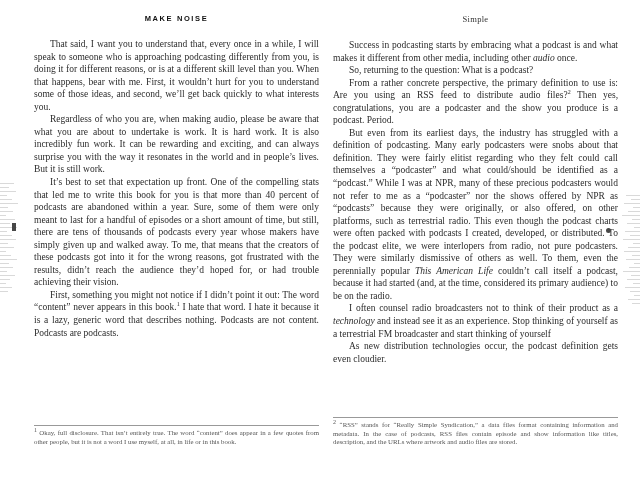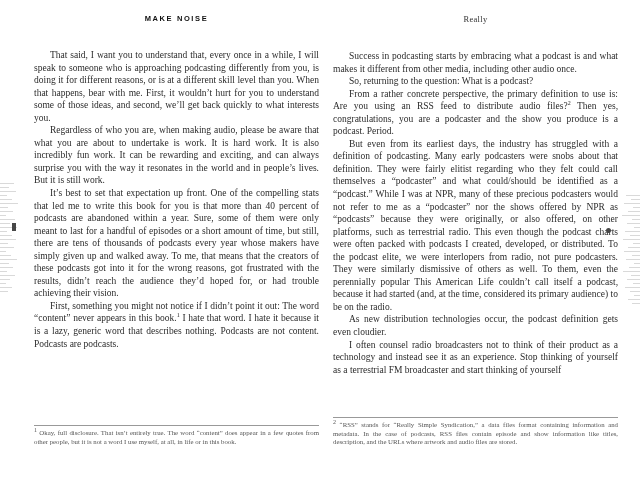--- a/index.html
+++ b/index.html
@@ -14,21 +14,21 @@
   .page {
     position: absolute;
     top: 14px;
     width: 285px;
     height: 452px;
   }
   .page-left  { left: 34px; }
   .page-right { left: 333px; }
   .page-header {
     text-align: center;
-    margin-bottom: 26px;
+    margin-bottom: 15px;
   }
   .page-header.sans {
     font-family: "Liberation Sans", sans-serif;
     font-weight: bold;
     font-size: 7.5px;
     letter-spacing: 1.6px;
     color: #111111;
   }
   .page-header.serif {
     font-family: "Liberation Serif", serif;
@@ -44,21 +44,21 @@
   }
   .page-body p.para.indent { text-indent: 16px; }
   .page-body h2.section-heading {
     font-family: "Liberation Sans", sans-serif;
     font-weight: bold;
     font-size: 11px;
     letter-spacing: 0.6px;
     color: #9e9e9e;
     margin: 7px 0 3px 0;
   }
-  .italic { }
+  .italic { font-style: italic; }
   sup {
     font-size: 6px;
     line-height: 0;
     vertical-align: super;
   }
   .footnote {
     position: absolute;
     left: 0;
     width: 100%;
     border-top: 1px solid #999999;
@@ -99,28 +99,28 @@
         <p class="para indent"><span>Regardless of who you are, when making audio, please be aware that what you are about to undertake is work. It is hard work. It is also incredibly fun work. It can be rewarding and exciting, and can always surprise you with the way it resonates in the world and in people’s lives. But it is still work.</span></p>
         <p class="para indent"><span>It’s best to set that expectation up front. One of the compelling stats that led me to write this book for you is that more than 40 percent of podcasts are abandoned within a year. Sure, some of them were only meant to last for a handful of episodes or a short amount of time, but still, there are tens of thousands of podcasts every year whose makers have simply given up and walked away. To me, that means that the creators of these podcasts got into it for the wrong reasons, got frustrated with the results, didn’t reach the audience they’d hoped for, or had trouble achieving their vision.</span></p>
         <p class="para indent"><span>First, something you might not notice if I didn’t point it out: The word “content” never appears in this book.</span><sup>1</sup><span> I hate that word. I hate it because it is a lazy, generic word that describes nothing. Podcasts are not content. Podcasts are podcasts.</span></p>
       </div>
     <div class="footnote" style="top: 411px;">
         <p class="para"><sup>1</sup><span> Okay, full disclosure. That isn’t entirely true. The word “content” does appear in a few quotes from other people, but it is not a word I use myself, at all, in life or in this book.</span></p>
       </div>
   </div>
 
   <div class="page page-right">
-    <div class="page-header serif">Really</div>
+    <div class="page-header serif">Simple</div>
     <div class="page-body">
         <p class="para indent"><span>Success in podcasting starts by embracing what a podcast is and what makes it different from other media, including other </span><span class="italic">audio</span><span> once.</span></p>
         <p class="para indent"><span>So, returning to the question: What is a podcast?</span></p>
         <p class="para indent"><span>From a rather concrete perspective, the primary definition to use is: Are you using an RSS feed to distribute audio files?</span><sup>2</sup><span> Then yes, congratulations, you are a podcaster and the show you produce is a podcast. Period.</span></p>
         <p class="para indent"><span>But even from its earliest days, the industry has struggled with a definition of podcasting. Many early podcasters were snobs about that definition. They were fairly elitist regarding who they felt could call themselves a “podcaster” and what could/should be identified as a “podcast.” While I was at NPR, many of these precious podcasters would not refer to me as a “podcaster” nor the shows offered by NPR as “podcasts” because they were originally, or also offered, on other platforms, such as terrestrial radio. This even though the podcast charts were often packed with podcasts I created, developed, or distributed. To the podcast elite, we were interlopers from radio, not pure podcasters. They were similarly dismissive of others as well. To them, even the perennially popular </span><span class="italic">This American Life</span><span> couldn’t call itself a podcast, because it had started (and, at the time, considered its primary audience) to be on the radio.</span></p>
+        <p class="para indent"><span>I often counsel radio broadcasters not to think of their product as a </span><span class="italic">technology</span><span> and instead see it as an experience. Stop thinking of yourself as a terrestrial FM broadcaster and start thinking of yourself</span></p>
         <p class="para indent"><span>As new distribution technologies occur, the podcast definition gets even cloudier.</span></p>
-        <p class="para indent"><span>I often counsel radio broadcasters not to think of their product as a </span><span class="italic">technology</span><span> and instead see it as an experience. Stop thinking of yourself as a terrestrial FM broadcaster and start thinking of yourself</span></p>
       </div>
     <div class="footnote" style="top: 403px;">
         <p class="para"><sup>2</sup><span> “RSS” stands for “Really Simple Syndication,” a data files format containing information and metadata. In the case of podcasts, RSS files contain episode and show information like titles, description, and the URLs where artwork and audio files are stored.</span></p>
       </div>
   </div>
 
   <div class="page-edge left">
       <div class="edge-line" style="width: 14px;"></div>
       <div class="edge-line" style="width: 9px;"></div>
       <div class="edge-line" style="width: 16px;"></div>

